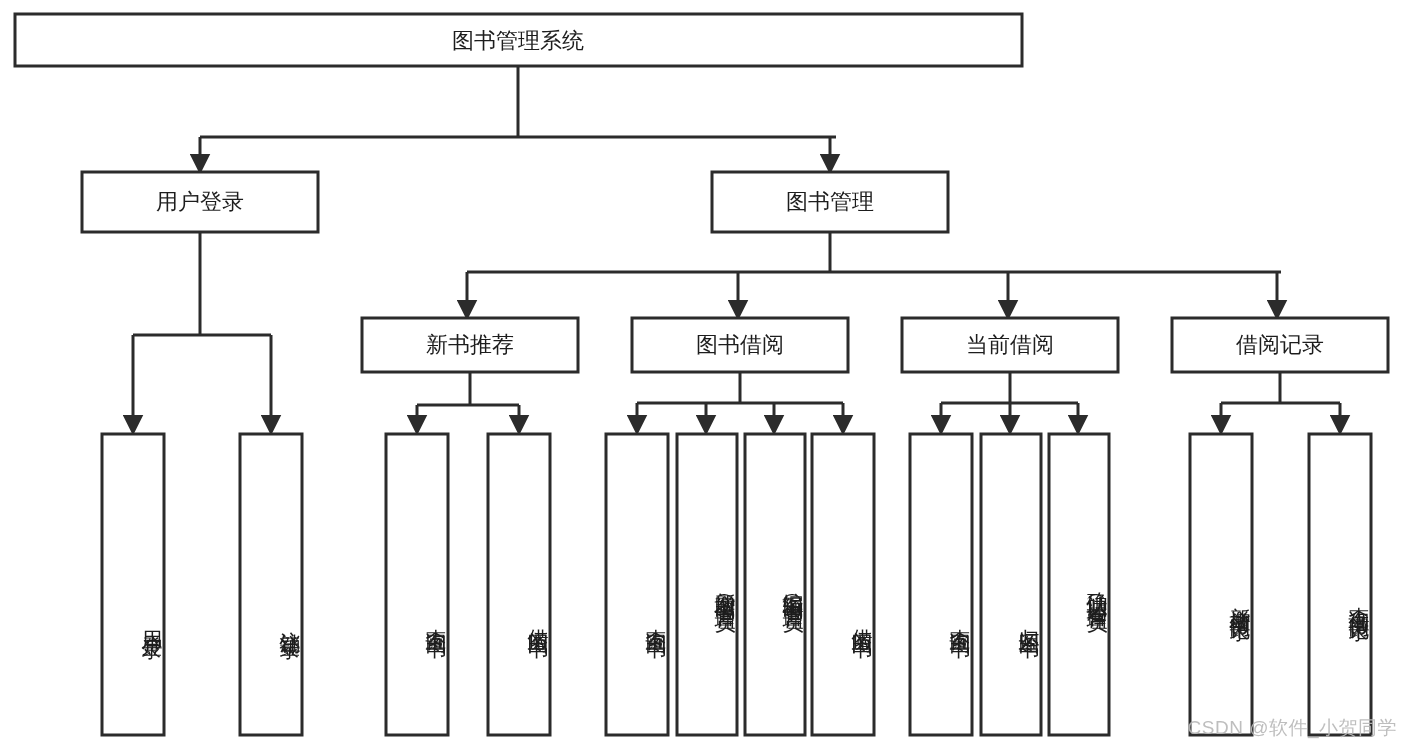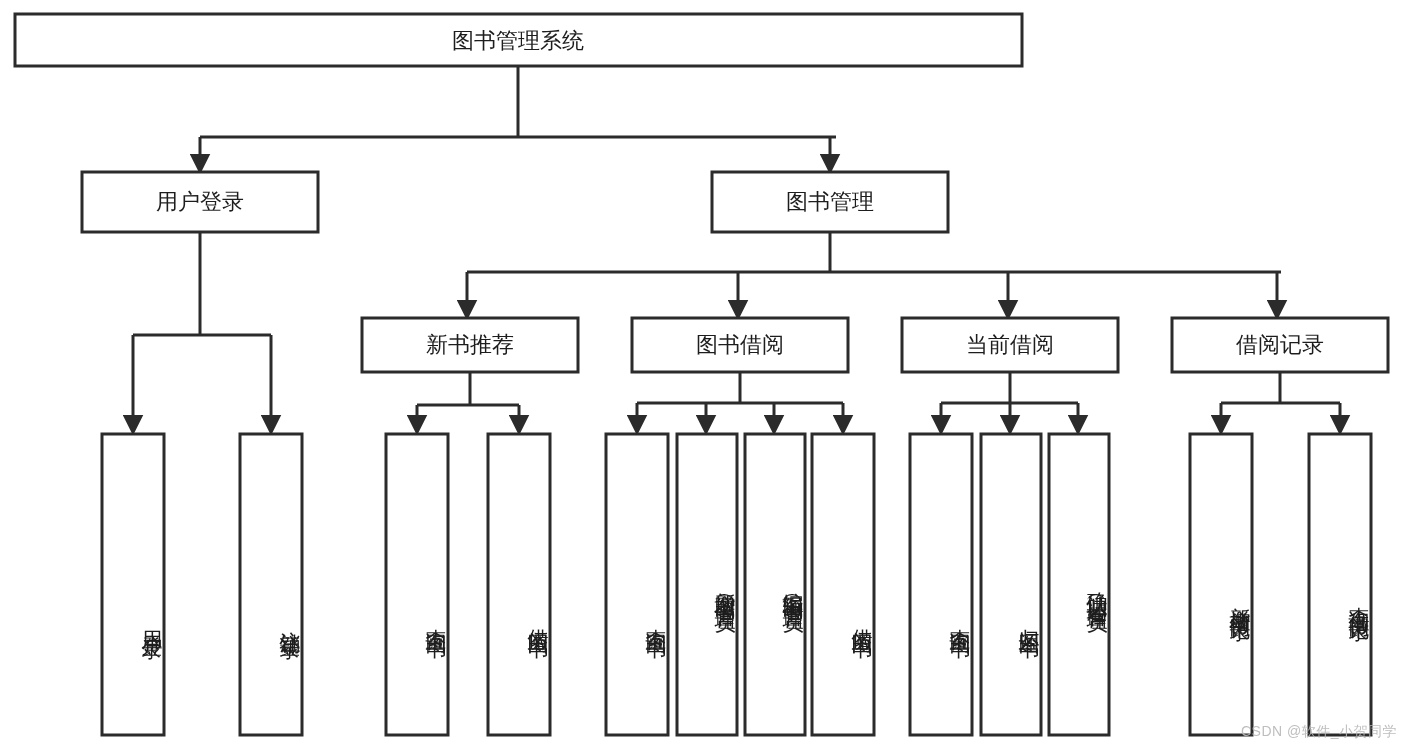--- a/index.html
+++ b/index.html
@@ -62,21 +62,21 @@
     justify-content: center;
     box-sizing: border-box;
     white-space: nowrap;
     pointer-events: none;
   }
   .watermark {
     position: absolute;
     right: 8px;
     bottom: 6px;
     font-family: "Liberation Sans", "DejaVu Sans", sans-serif;
-    font-size: 14px;
+    font-size: 19px;
     color: #b9b9b9;
     opacity: 0.92;
     white-space: nowrap;
     letter-spacing: 0.5px;
   }
 </style>
 </head>
 <body>
 
 <div id="diagram-root">

